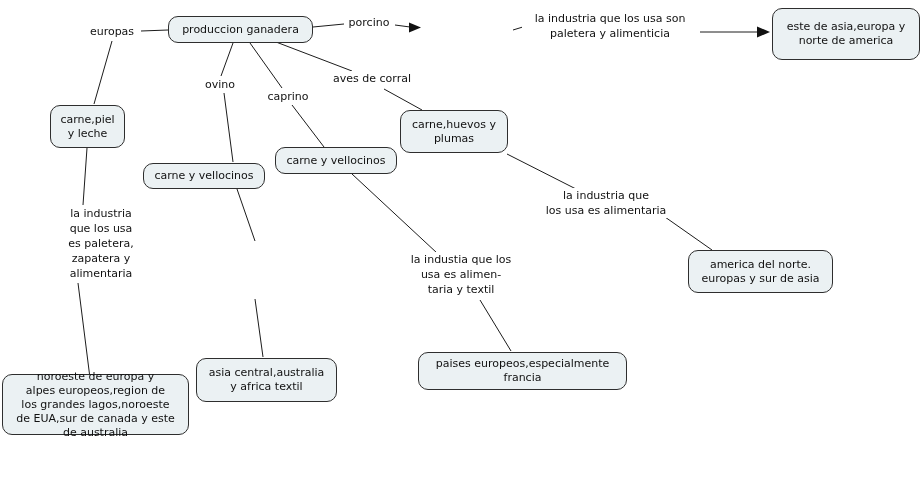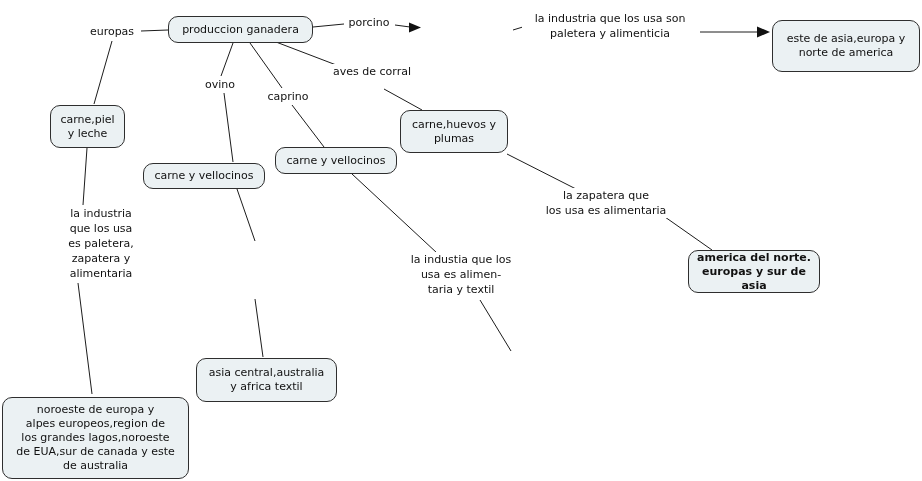--- a/index.html
+++ b/index.html
@@ -71,66 +71,68 @@
     <line x1="78" y1="283" x2="92" y2="394"></line>
     <line x1="352" y1="174" x2="437" y2="253"></line>
     <line x1="480" y1="300" x2="511" y2="351"></line>
     <line x1="507" y1="154" x2="576" y2="189"></line>
     <line x1="665" y1="217" x2="712" y2="250"></line>
   </svg>
 
   <div class="node" style="left:168px; top:16px; width:145px; height:27px;">produccion ganadera</div>
 
 
-  <div class="node" style="left:772px; top:20px; width:148px; height:52px;">este de asia,europa y
+  <div class="node" style="left:772px; top:8px; width:148px; height:52px;">este de asia,europa y
 norte de america</div>
 
   <div class="node" style="left:50px; top:105px; width:75px; height:43px;">carne,piel
 y leche</div>
 
   <div class="node" style="left:143px; top:163px; width:122px; height:26px;">carne y vellocinos</div>
 
   <div class="node" style="left:275px; top:147px; width:122px; height:27px;">carne y vellocinos</div>
 
   <div class="node" style="left:400px; top:110px; width:108px; height:43px;">carne,huevos y
 plumas</div>
 
 
-  <div class="node" style="left:688px; top:250px; width:132px; height:43px;font-weight:bold;">america del norte.
+  <div class="node" style="left:688px; top:250px; width:145px; height:43px;">america del norte.
 europas y sur de asia</div>
 
   <div class="node" style="left:196px; top:358px; width:141px; height:44px;">asia central,australia
 y africa textil</div>
 
+  <div class="node" style="left:418px; top:352px; width:209px; height:38px;">paises europeos,especialmente
+francia</div>
 
-  <div class="node" style="left:2px; top:397px; width:187px; height:82px;">noroeste de europa y
+  <div class="node" style="left:2px; top:374px; width:187px; height:61px;">noroeste de europa y
 alpes europeos,region de
 los grandes lagos,noroeste
 de EUA,sur de canada y este
 de australia</div>
 
   <div class="edge-label" style="left:84px; top:24px; width:56px;">europas</div>
 
   <div class="edge-label" style="left:344px; top:15px; width:50px;">porcino</div>
 
   <div class="edge-label" style="left:200px; top:77px; width:40px;">ovino</div>
 
   <div class="edge-label" style="left:261px; top:89px; width:54px;">caprino</div>
 
-  <div class="edge-label" style="left:325px; top:64px; width:94px;">aves de corral</div>
+  <div class="edge-label" style="left:325px; top:71px; width:94px;">aves de corral</div>
 
   <div class="edge-label" style="left:522px; top:11px; width:176px;">la industria que los usa son
 paletera y alimenticia</div>
 
   <div class="edge-label" style="left:41px; top:206px; width:80px;margin-left:20px;">la industria
 que los usa
 es paletera,
 zapatera y
 alimentaria</div>
 
-  <div class="edge-label" style="left:534px; top:188px; width:144px;">la zapatera que
+  <div class="edge-label" style="left:534px; top:188px; width:144px;">la industria que
 los usa es alimentaria</div>
 
   <div class="edge-label" style="left:399px; top:252px; width:124px;">la industia que los
 usa es alimen-
 taria y textil</div>
 
 </div>
 
 </body></html>

